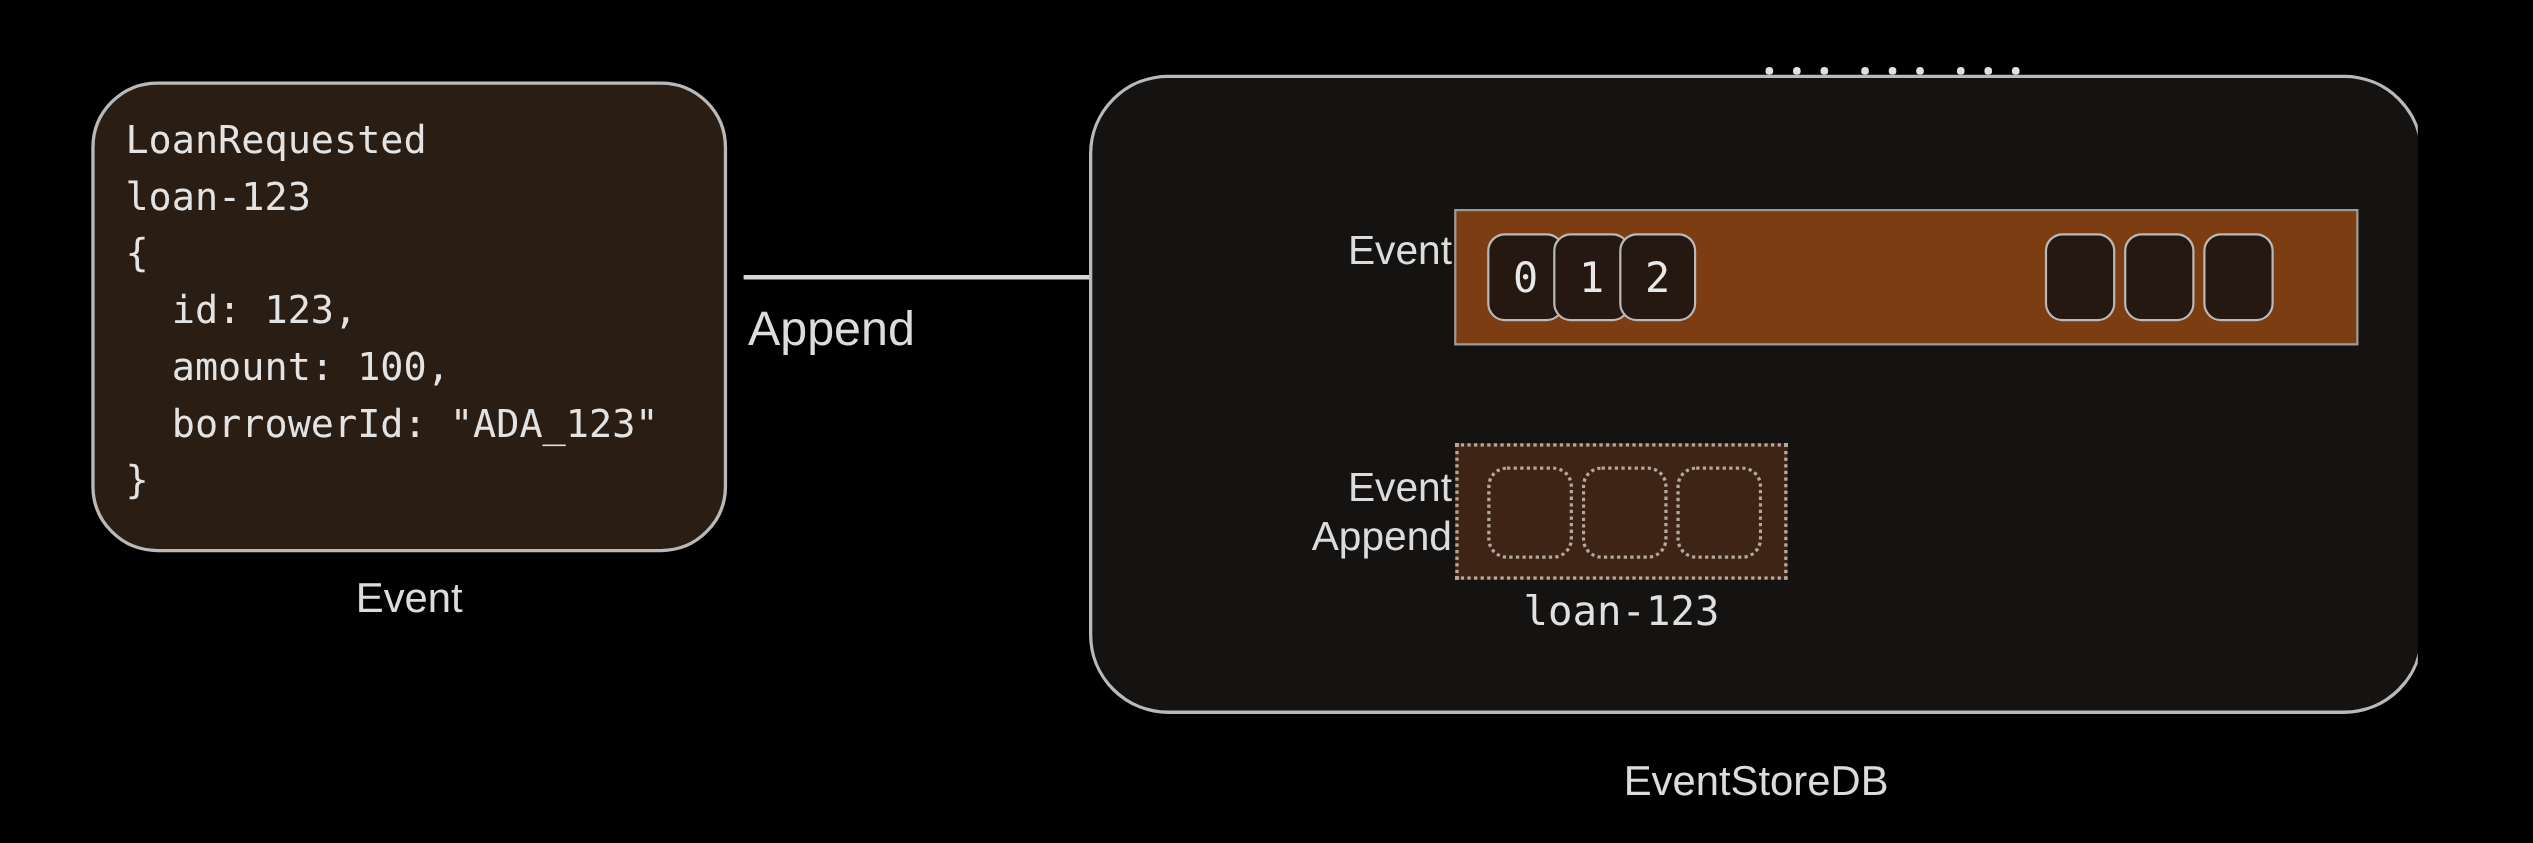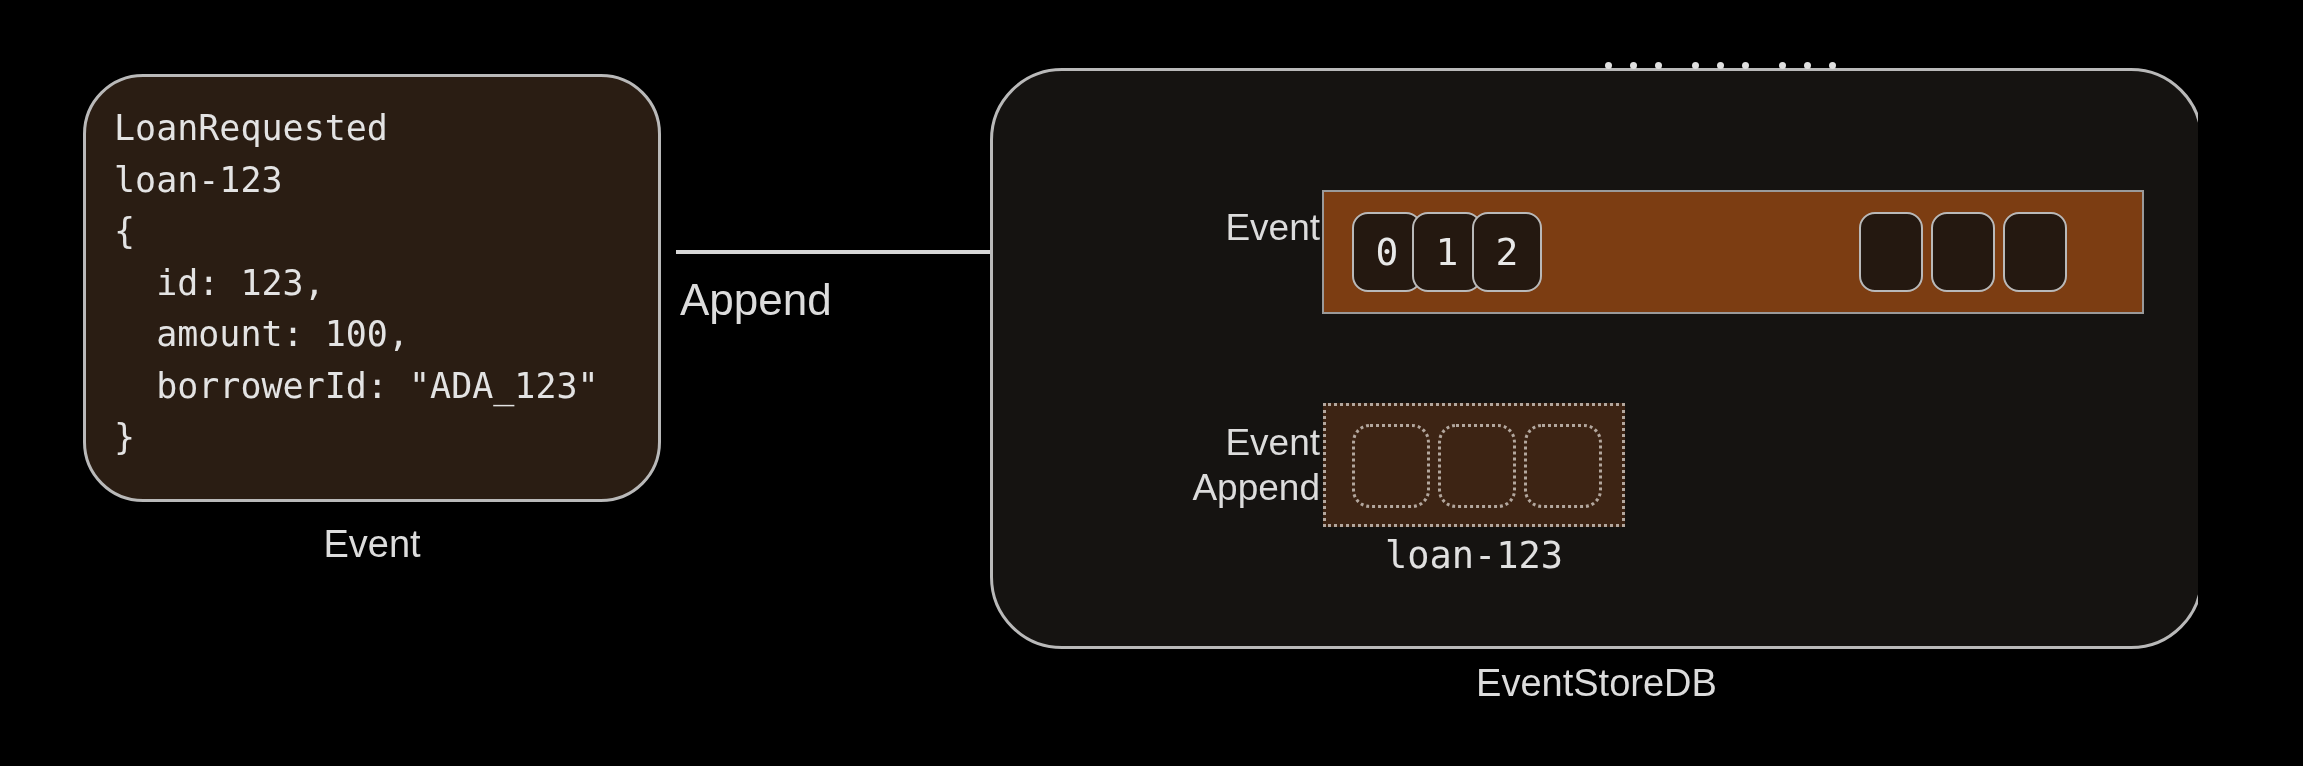--- a/index.html
+++ b/index.html
@@ -61,21 +61,21 @@
     width: 1213px;
     height: 581px;
     background: #151311;
     border: 3px solid #b9b9b9;
     border-radius: 72px;
     box-sizing: border-box;
   }
   #esdb-label {
     position: absolute;
     left: 990px;
-    top: 662px;
+    top: 690px;
     width: 1213px;
     text-align: center;
     font-size: 38px;
     color: #dcdcdc;
   }
 
   
   .row-label {
     position: absolute;
     text-align: right;

